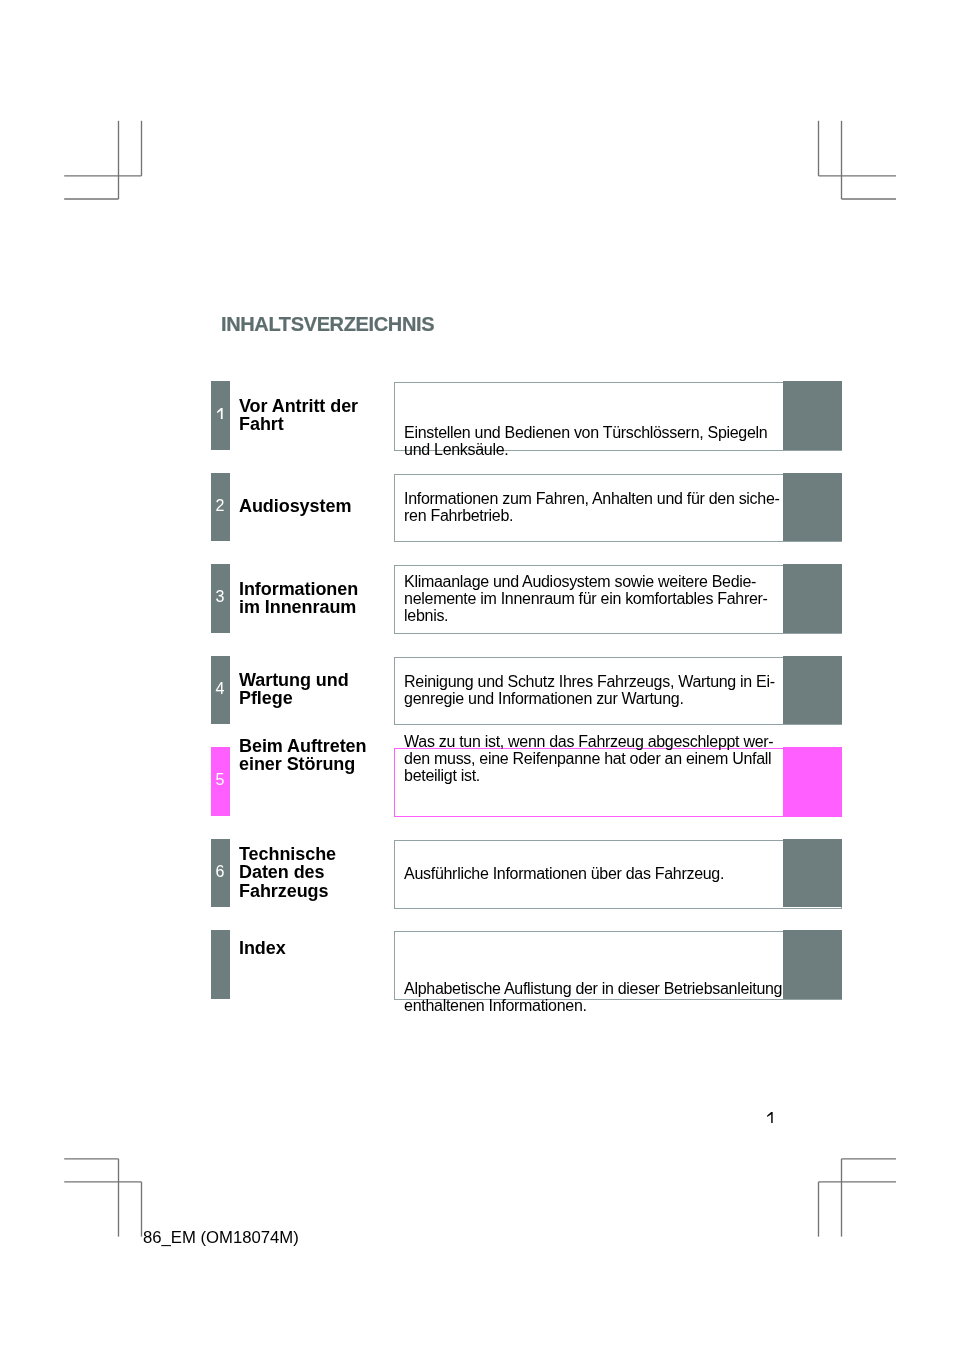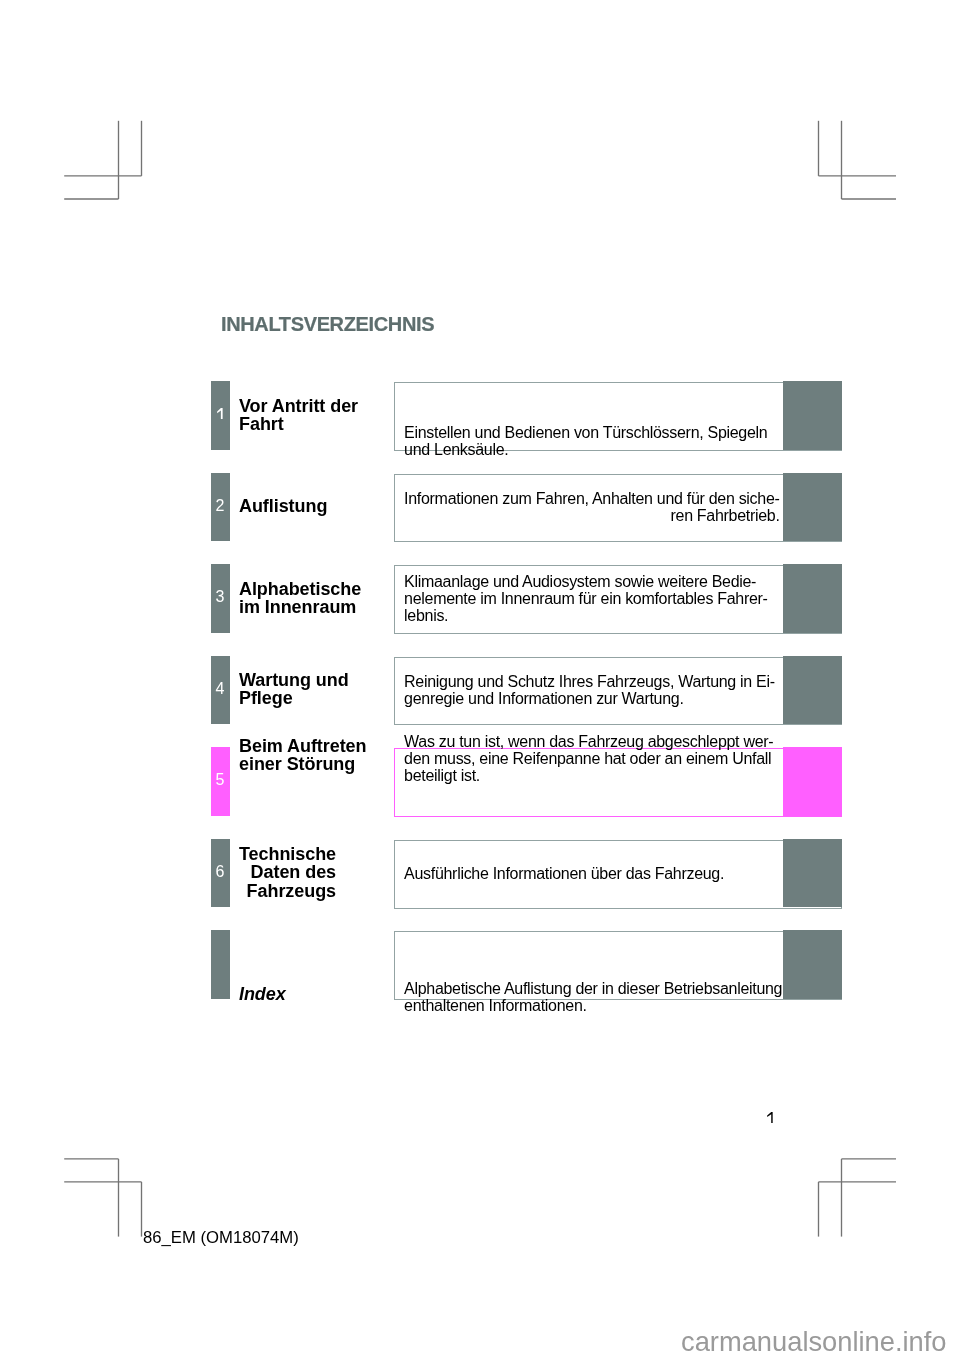--- a/index.html
+++ b/index.html
@@ -66,30 +66,30 @@
         <div class="heading" style="top: 396.75px;">Vor Antritt der
 Fahrt</div>
         <div class="box" style="top: 382.1px; height: 68.8px; width: 448px; border-color: rgb(147, 163, 163);"></div>
         <div class="rblock" style="top: 381.2px; height: 68.4px; background: rgb(110, 126, 126);"></div>
         <div class="boxtext" style="top: 398.75px; white-space: pre-line; margin-top: 25px;">Einstellen und Bedienen von Türschlössern, Spiegeln
 und Lenksäule.</div>
       </div>
       <div class="row">
         <div class="tab" style="top: 472.73px; height: 68.4px; background: rgb(110, 126, 126);"></div>
         <div class="tabnum" style="top: 497.73px;">2</div>
-        <div class="heading" style="top: 497.33px;">Auflistung</div>
+        <div class="heading" style="top: 497.33px;">Audiosystem</div>
         <div class="box" style="top: 473.63px; height: 68.8px; width: 448px; border-color: rgb(147, 163, 163);"></div>
         <div class="rblock" style="top: 472.73px; height: 68.4px; background: rgb(110, 126, 126);"></div>
-        <div class="boxtext" style="top: 490.28px; white-space: pre-line; text-align: right;">Informationen zum Fahren, Anhalten und für den siche-
+        <div class="boxtext" style="top: 490.28px; white-space: pre-line;">Informationen zum Fahren, Anhalten und für den siche-
 ren Fahrbetrieb.</div>
       </div>
       <div class="row">
         <div class="tab" style="top: 564.26px; height: 68.4px; background: rgb(110, 126, 126);"></div>
         <div class="tabnum" style="top: 589.26px;">3</div>
-        <div class="heading" style="top: 579.81px;">Alphabetische
+        <div class="heading" style="top: 579.81px;">Informationen
 im Innenraum</div>
         <div class="box" style="top: 565.16px; height: 68.8px; width: 448px; border-color: rgb(147, 163, 163);"></div>
         <div class="rblock" style="top: 564.26px; height: 68.4px; background: rgb(110, 126, 126);"></div>
         <div class="boxtext" style="top: 573.26px; white-space: pre-line;">Klimaanlage und Audiosystem sowie weitere Bedie-
 nelemente im Innenraum für ein komfortables Fahrer-
 lebnis.</div>
       </div>
       <div class="row">
         <div class="tab" style="top: 655.79px; height: 68.4px; background: rgb(110, 126, 126);"></div>
         <div class="tabnum" style="top: 680.79px;">4</div>
@@ -107,37 +107,36 @@
 einer Störung</div>
         <div class="box" style="top: 748.22px; height: 68.8px; width: 448px; border-color: rgb(255, 95, 255);"></div>
         <div class="rblock" style="top: 747.32px; height: 68.4px; background: rgb(255, 95, 255);"></div>
         <div class="boxtext" style="top: 733px; white-space: pre-line;">Was zu tun ist, wenn das Fahrzeug abgeschleppt wer-
 den muss, eine Reifenpanne hat oder an einem Unfall
 beteiligt ist.</div>
       </div>
       <div class="row">
         <div class="tab" style="top: 838.85px; height: 68.4px; background: rgb(110, 126, 126);"></div>
         <div class="tabnum" style="top: 863.85px;">6</div>
-        <div class="heading" style="top: 845.35px; text-align: right;">Technische
+        <div class="heading" style="top: 845.35px;">Technische
 Daten des
 Fahrzeugs</div>
         <div class="box" style="top: 839.75px; height: 68.8px; width: 448px; border-color: rgb(147, 163, 163);"></div>
         <div class="rblock" style="top: 838.85px; height: 68.4px; background: rgb(110, 126, 126);"></div>
         <div class="boxtext" style="top: 864.95px; white-space: pre-line;">Ausführliche Informationen über das Fahrzeug.</div>
       </div>
       <div class="row">
         <div class="tab" style="top: 930.38px; height: 68.4px; background: rgb(110, 126, 126);"></div>
-        <div class="heading" style="top: 985px; font-style: italic;">Index</div>
+        <div class="heading" style="top: 939px;">Index</div>
         <div class="box" style="top: 931.28px; height: 68.8px; width: 448px; border-color: rgb(147, 163, 163);"></div>
         <div class="rblock" style="top: 930.38px; height: 68.4px; background: rgb(110, 126, 126);"></div>
         <div class="boxtext" style="top: 947.93px; white-space: pre-line; margin-top: 32px;">Alphabetische Auflistung der in dieser Betriebsanleitung
 enthaltenen Informationen.</div>
       </div>
     </div>
 
   <div class="pagenum" id="pagenum" style="left:765.5px;top:1109.5px;">
       <svg width="9.153" height="11.3" viewBox="0 0 9.153 11.3" style="position: absolute; left: 1.4px; top: 2.3px;">
         <path d="M 5.674860000000001 11.3 L 5.674860000000001 0 L 4.23976 0 L 0.18306 3.4465000000000003 L 0.18306 5.053812000000001 L 4.23976 2.2288120000000005 L 4.23976 11.3 Z" fill="#000000"></path>
       </svg>
     </div>
   <div class="footer" style="left:143px;top:1227.5px;">86_EM (OM18074M)</div>
-  <div class="wm" style="left:681px;top:1326.2px;">carmanualsonline.info</div>
 </div>
 
 </body></html>

